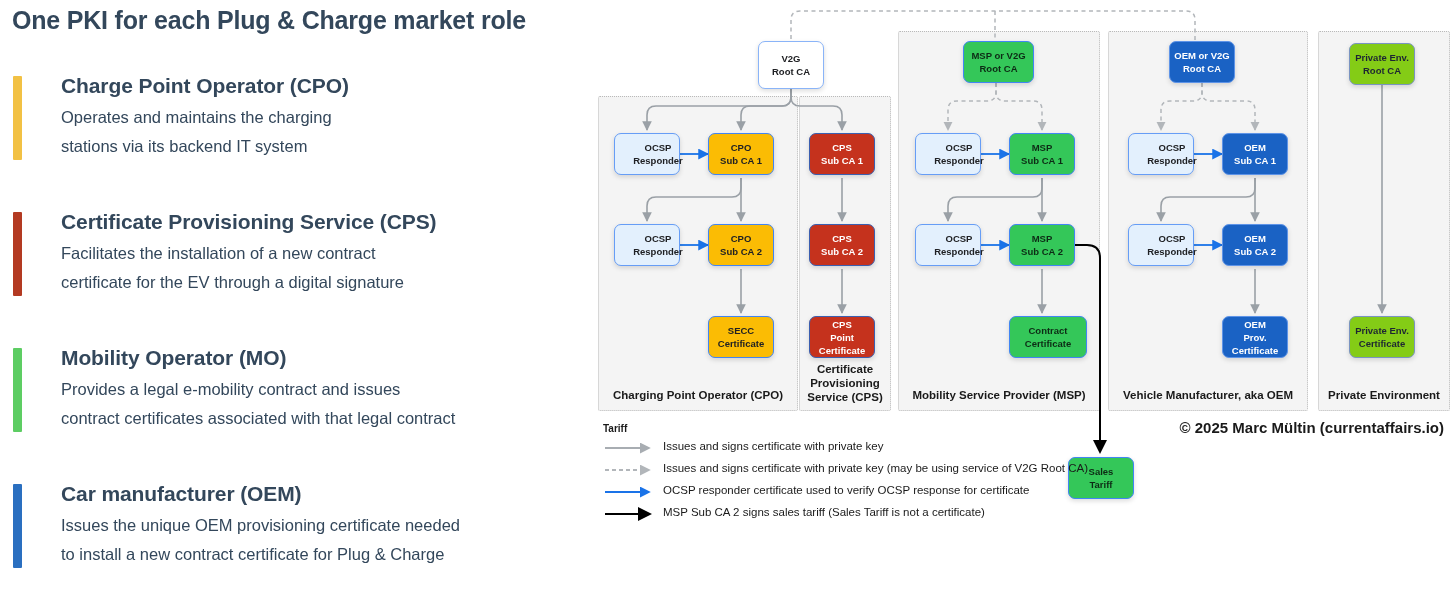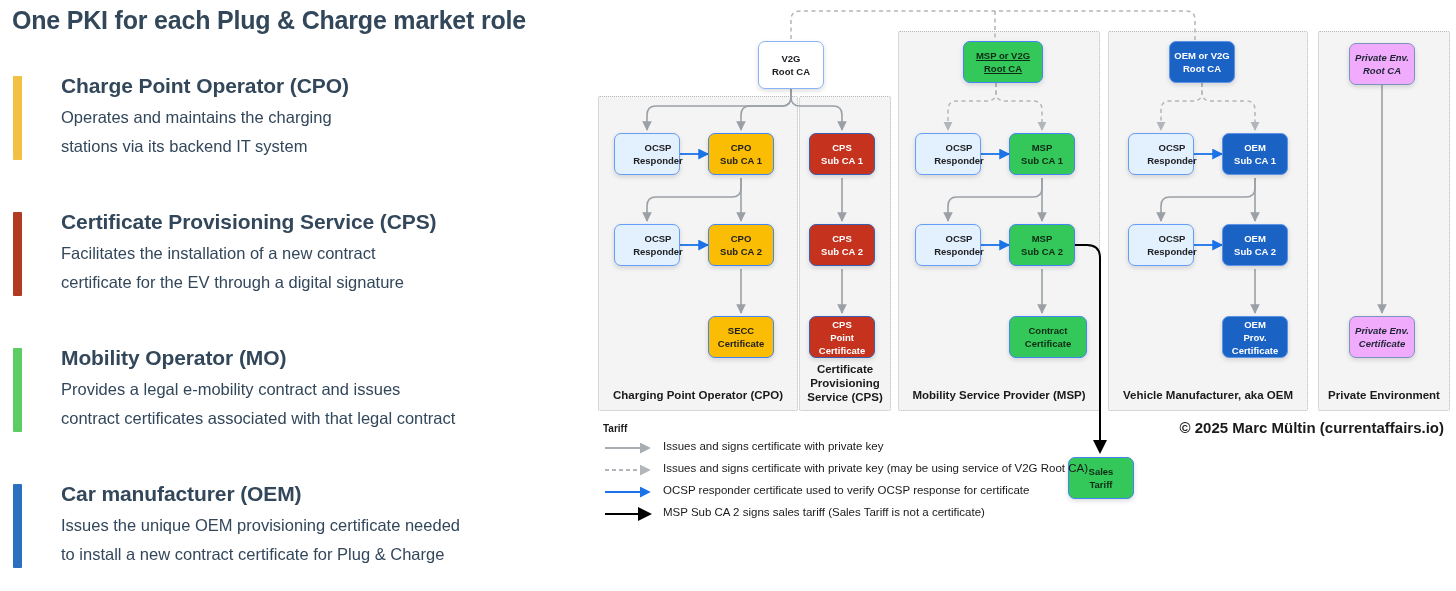--- a/index.html
+++ b/index.html
@@ -107,21 +107,21 @@
   }
   .nodebox .l2 { font-weight: bold; }
 
   
   .nb-white  { background:#ffffff; border-color:#8ab4f8; color:#202124; }
   .nb-ocsp   { background:#e3f0fd; border-color:#669df6; color:#202124;padding-left:24px; }
   .nb-yellow { background:#fbbc04; border-color:#4285f4; color:#202124; }
   .nb-red    { background:#c5321d; border-color:#3b5fb0; color:#ffffff; }
   .nb-green  { background:#34c759; border-color:#4285f4; color:#0d2b15; }
   .nb-blue   { background:#1a62c4; border-color:#5e94e8; color:#ffffff; }
-  .nb-gray   { background:#f0abfc; border-color:#7a94c2; color:#1d2533;font-style:italic; }
+  .nb-gray   { background:#84cc16; border-color:#7a94c2; color:#1d2533; }
 
   
   #legend {
     position: absolute;
     left: 603px; top: 423px;
     width: 480px;
   }
   #legend-title {
     font-size: 10px;
     font-weight: bold;
@@ -334,21 +334,21 @@
   </div>
   <div class="nodebox nb-red" style="left:219px; top:224px; width:66px; height:42px;">
     <div>CPS</div>
     <div class="l2">Sub CA 2</div>
   </div>
   <div class="nodebox nb-red" style="left:219px; top:316px; width:66px; height:42px;">
     <div>CPS</div>
     <div class="l2">Point Certificate</div>
   </div>
 
-  <div class="nodebox nb-green" style="left:373px; top:41px; width:80px; height:42px;text-decoration:underline;">
+  <div class="nodebox nb-green" style="left:373px; top:41px; width:71px; height:42px;">
     <div>MSP or V2G</div>
     <div class="l2">Root CA</div>
   </div>
   <div class="nodebox nb-ocsp" style="left:325px; top:133px; width:66px; height:42px;">
     <div>OCSP</div>
     <div class="l2">Responder</div>
   </div>
   <div class="nodebox nb-green" style="left:419px; top:133px; width:66px; height:42px;">
     <div>MSP</div>
     <div class="l2">Sub CA 1</div>

